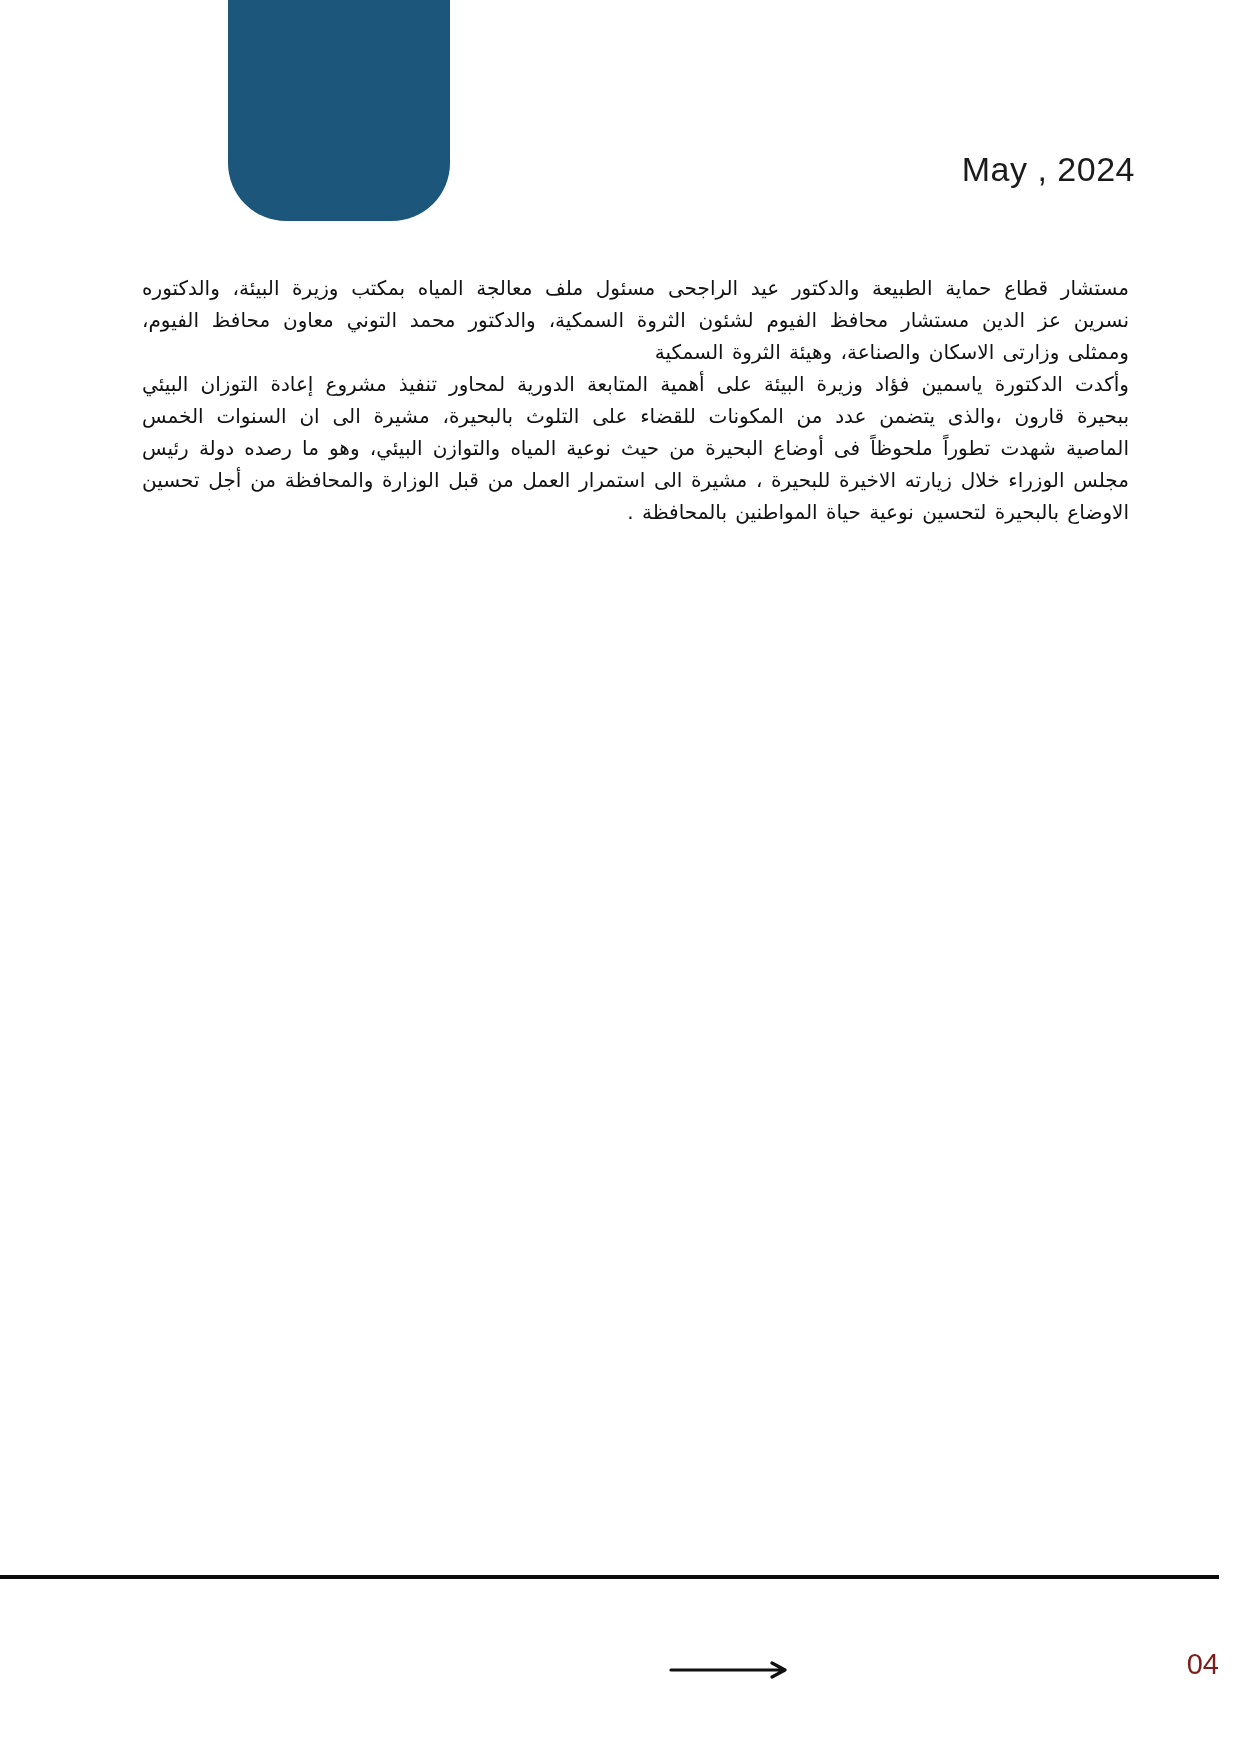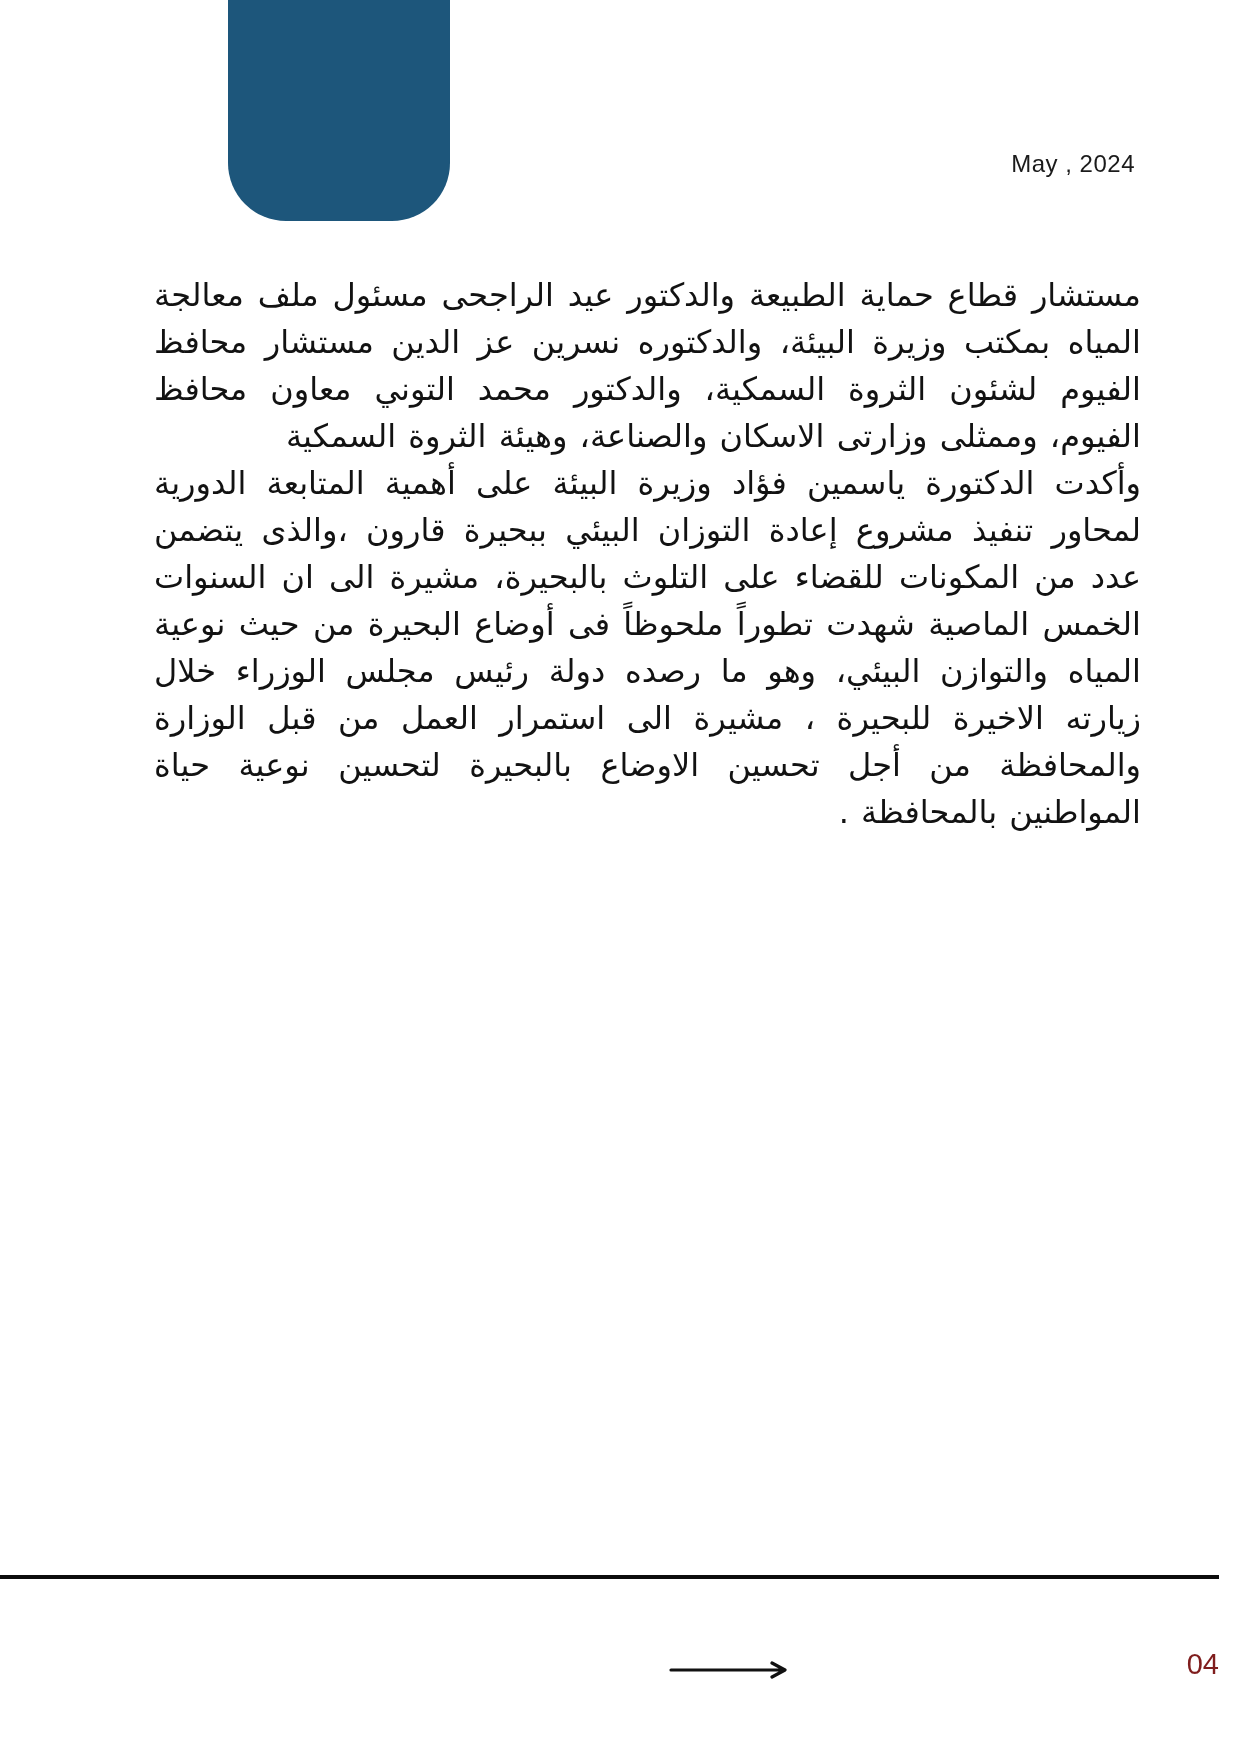--- a/index.html
+++ b/index.html
@@ -19,35 +19,35 @@
     width: 222px;
     height: 283px;
     border-radius: 58px;
     background: #1d567b;
   }
   .issue-date {
     position: absolute;
     top: 150px;
     right: 106px;
     font-family: "Liberation Sans", sans-serif;
-    font-size: 24px;
+    font-size: 34px;
     letter-spacing: 0.5px;
     color: #1b1b1b;
     white-space: nowrap;
   }
   .article {
     position: absolute;
     top: 272px;
-    right: 100px;
+    right: 112px;
     width: 987px;
     direction: rtl;
     unicode-bidi: embed;
     text-align: justify;
-    font-size: 32px;
-    line-height: 47px;
+    font-size: 20px;
+    line-height: 32px;
     color: #121212;
     word-spacing: 2px;
   }
   .article p { margin: 0; }
   .footer-rule {
     position: absolute;
     top: 1575px;
     left: 0;
     width: 1219px;
     height: 4px;

